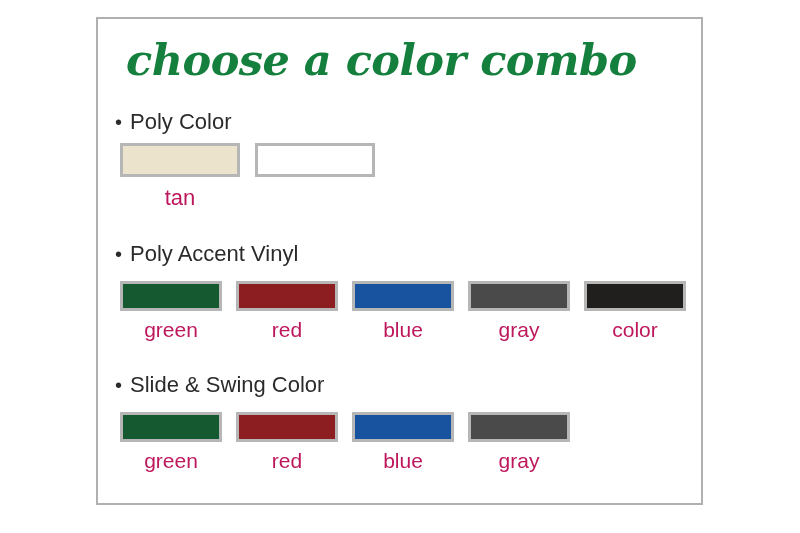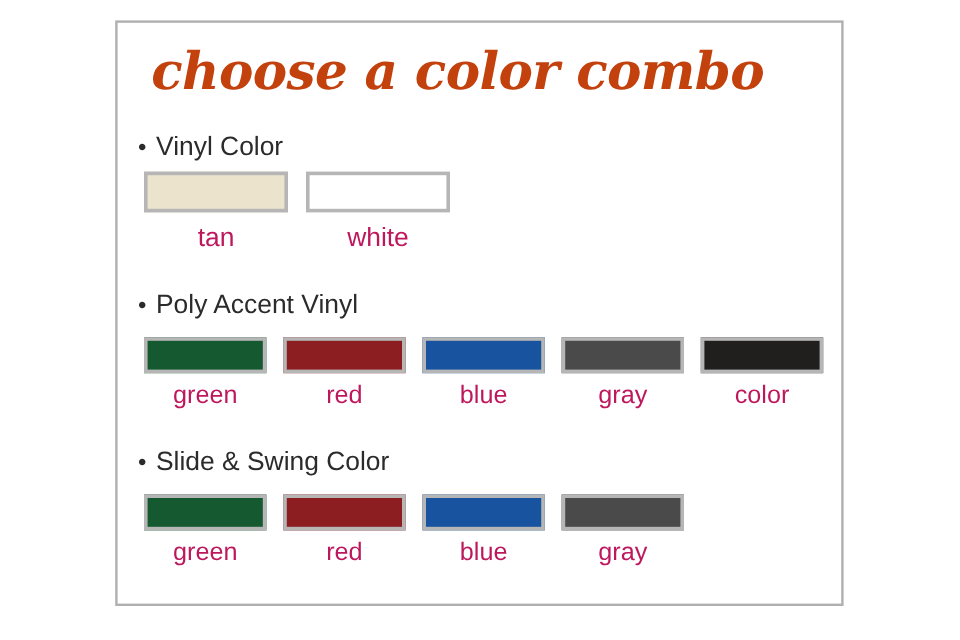--- a/index.html
+++ b/index.html
@@ -41,21 +41,21 @@
   #title {
     position: absolute;
     left: 28px;
     top: 12px;
     font-family: "DejaVu Serif", serif;
     font-style: italic;
     font-weight: bold;
     font-size: 43px;
     line-height: 58px;
     letter-spacing: -0.5px;
-    color: #c2410c;
+    color: #15803d;
     white-space: nowrap;
   }
 
   
   .section {
     position: absolute;
     left: 0;
     right: 0;
   }
   .section-heading {
@@ -117,29 +117,28 @@
 </head>
 <body>
 
 <div id="page">
   <div id="card">
 
     <div id="title">choose a color combo</div>
 
     <div id="sections-host">
         <div class="section" style="top: 90px;">
-          <div class="section-heading"><span class="bullet">•</span><span>Vinyl Color</span></div>
+          <div class="section-heading"><span class="bullet">•</span><span>Poly Color</span></div>
           <div class="swatch-row" style="top: 34px;">
             <div class="swatch-cell" style="left: 22px; width: 120px;">
               <div class="swatch vinyl" style="background: rgb(235, 227, 204);"></div>
               <div class="swatch-label vinyl-label">tan</div>
             </div>
             <div class="swatch-cell" style="left: 157px; width: 120px;">
               <div class="swatch vinyl" style="background: rgb(255, 255, 255);"></div>
-              <div class="swatch-label vinyl-label">white</div>
             </div>
           </div>
         </div>
         <div class="section" style="top: 222px;">
           <div class="section-heading"><span class="bullet">•</span><span>Poly Accent Vinyl</span></div>
           <div class="swatch-row" style="top: 40px;">
             <div class="swatch-cell" style="left: 22px;">
               <div class="swatch" style="background: rgb(20, 89, 47);"></div>
               <div class="swatch-label">green</div>
             </div>

